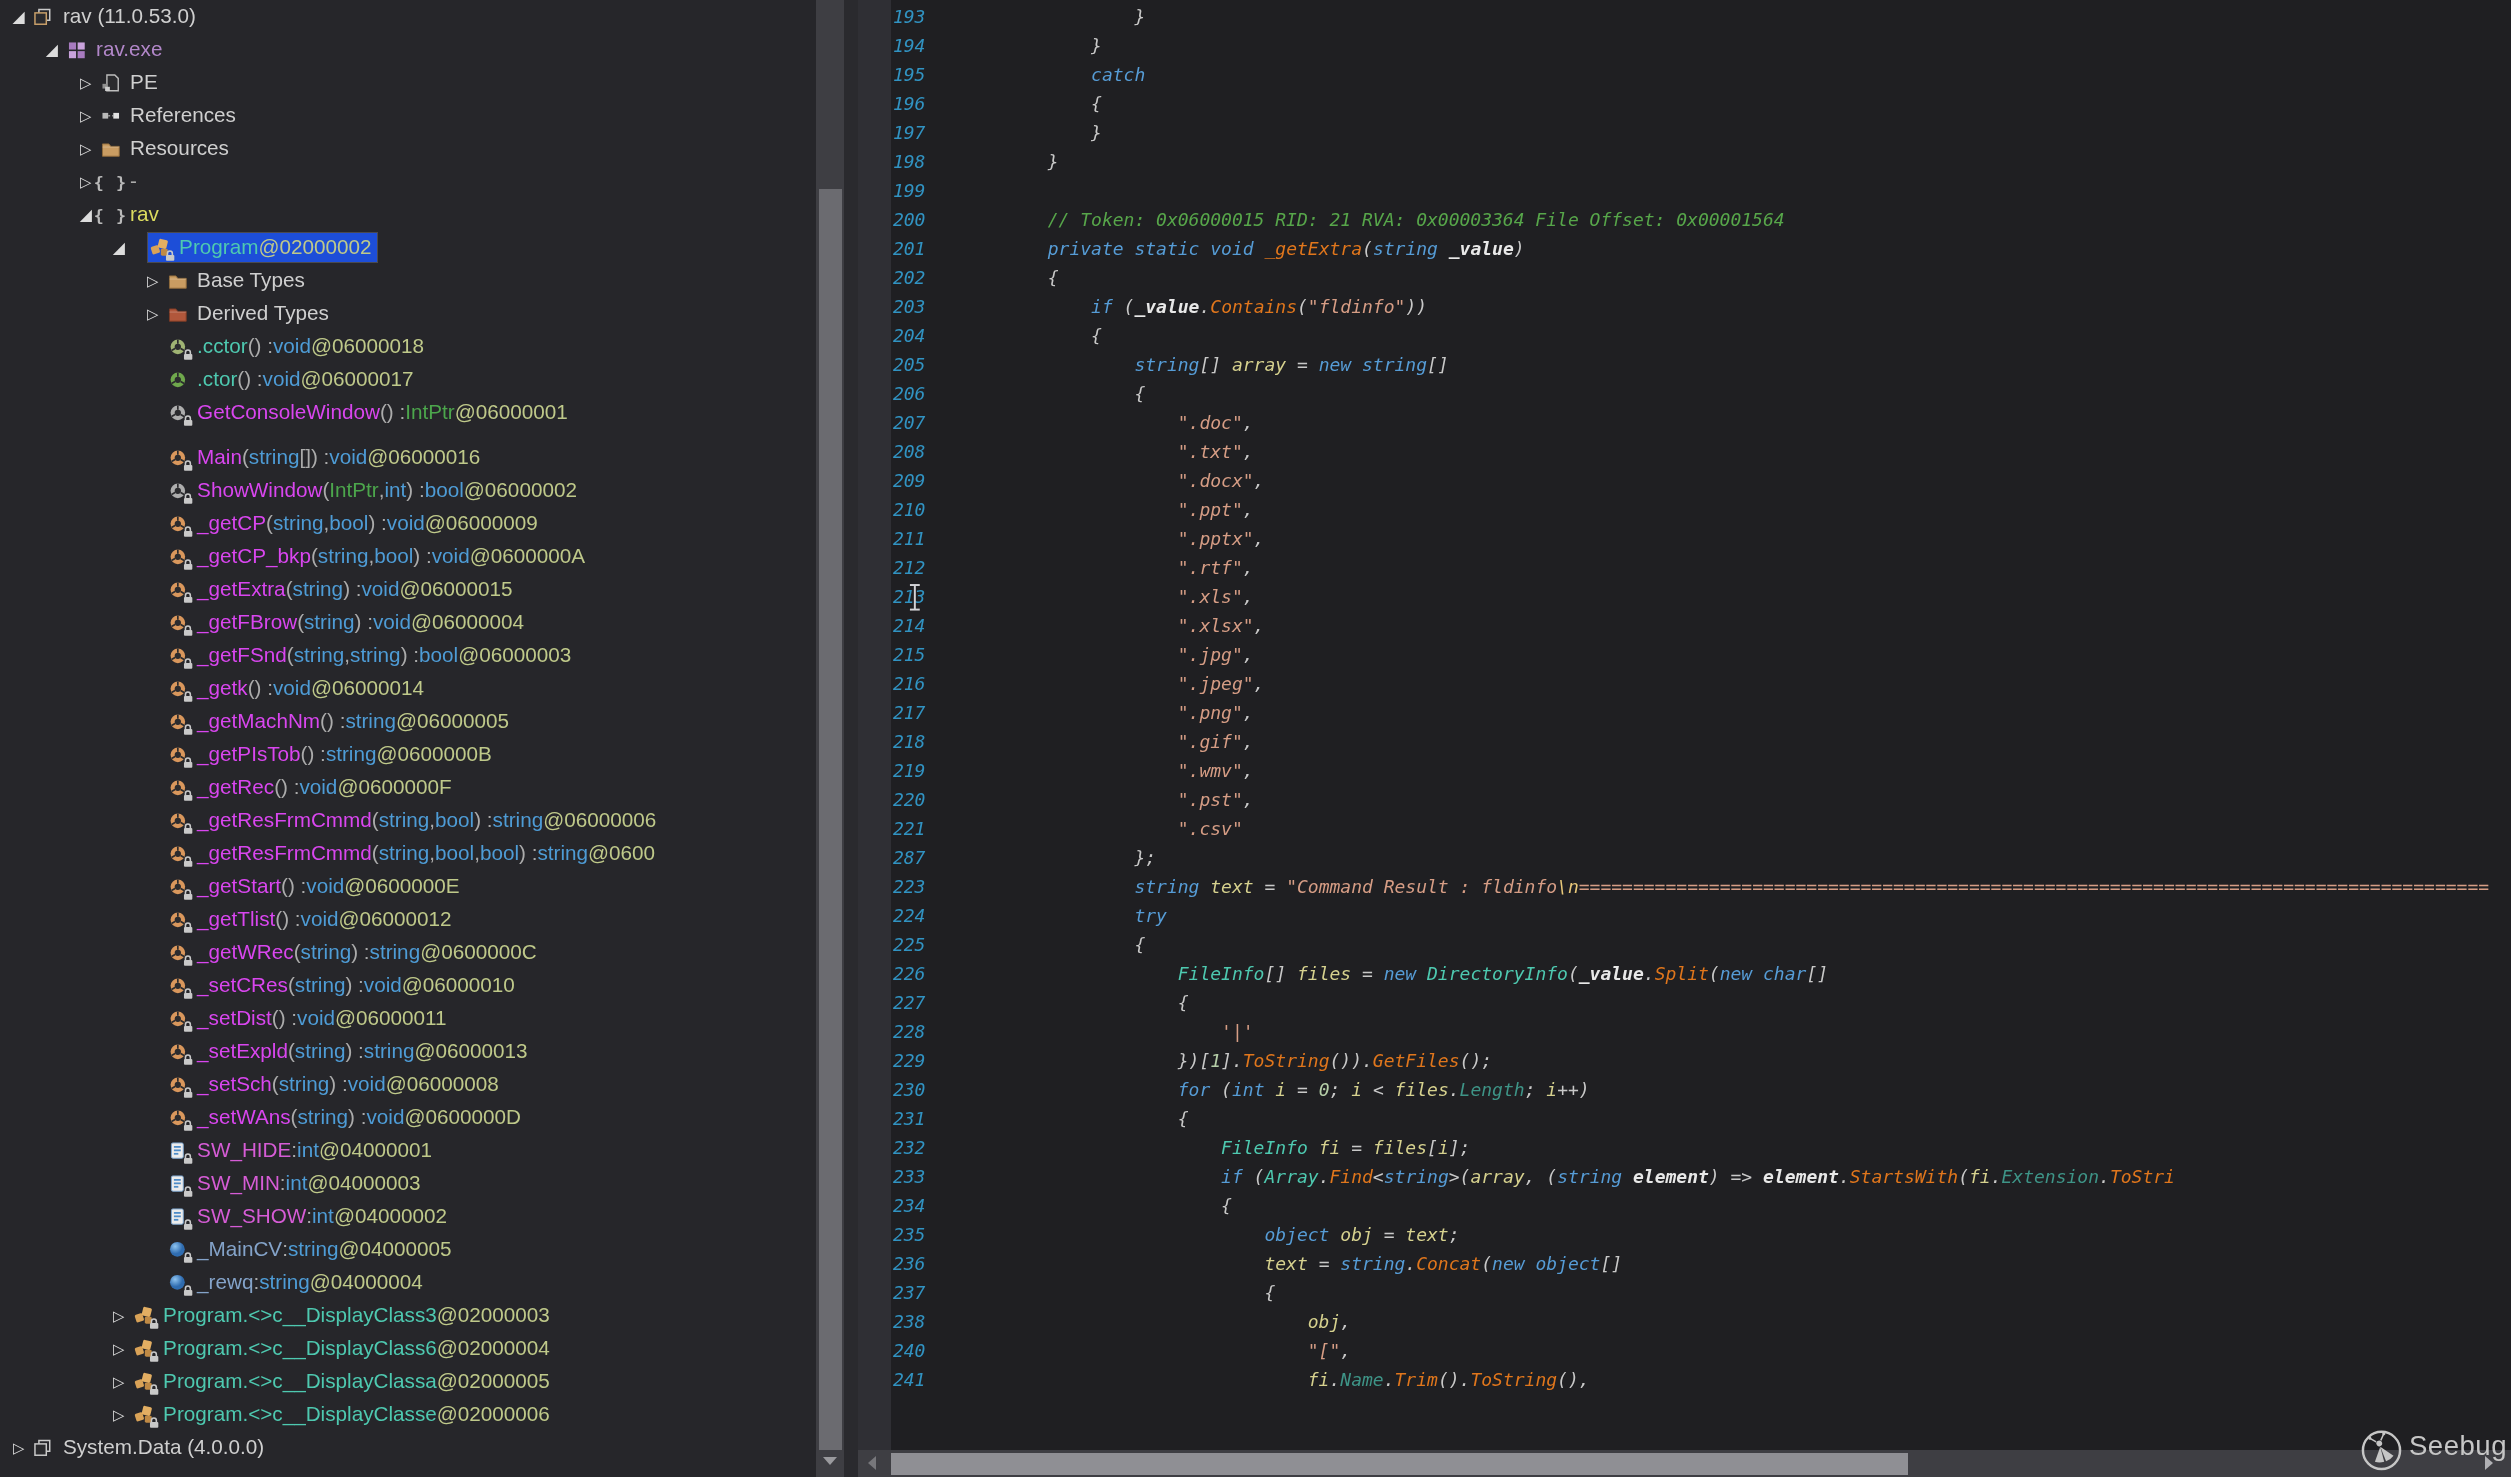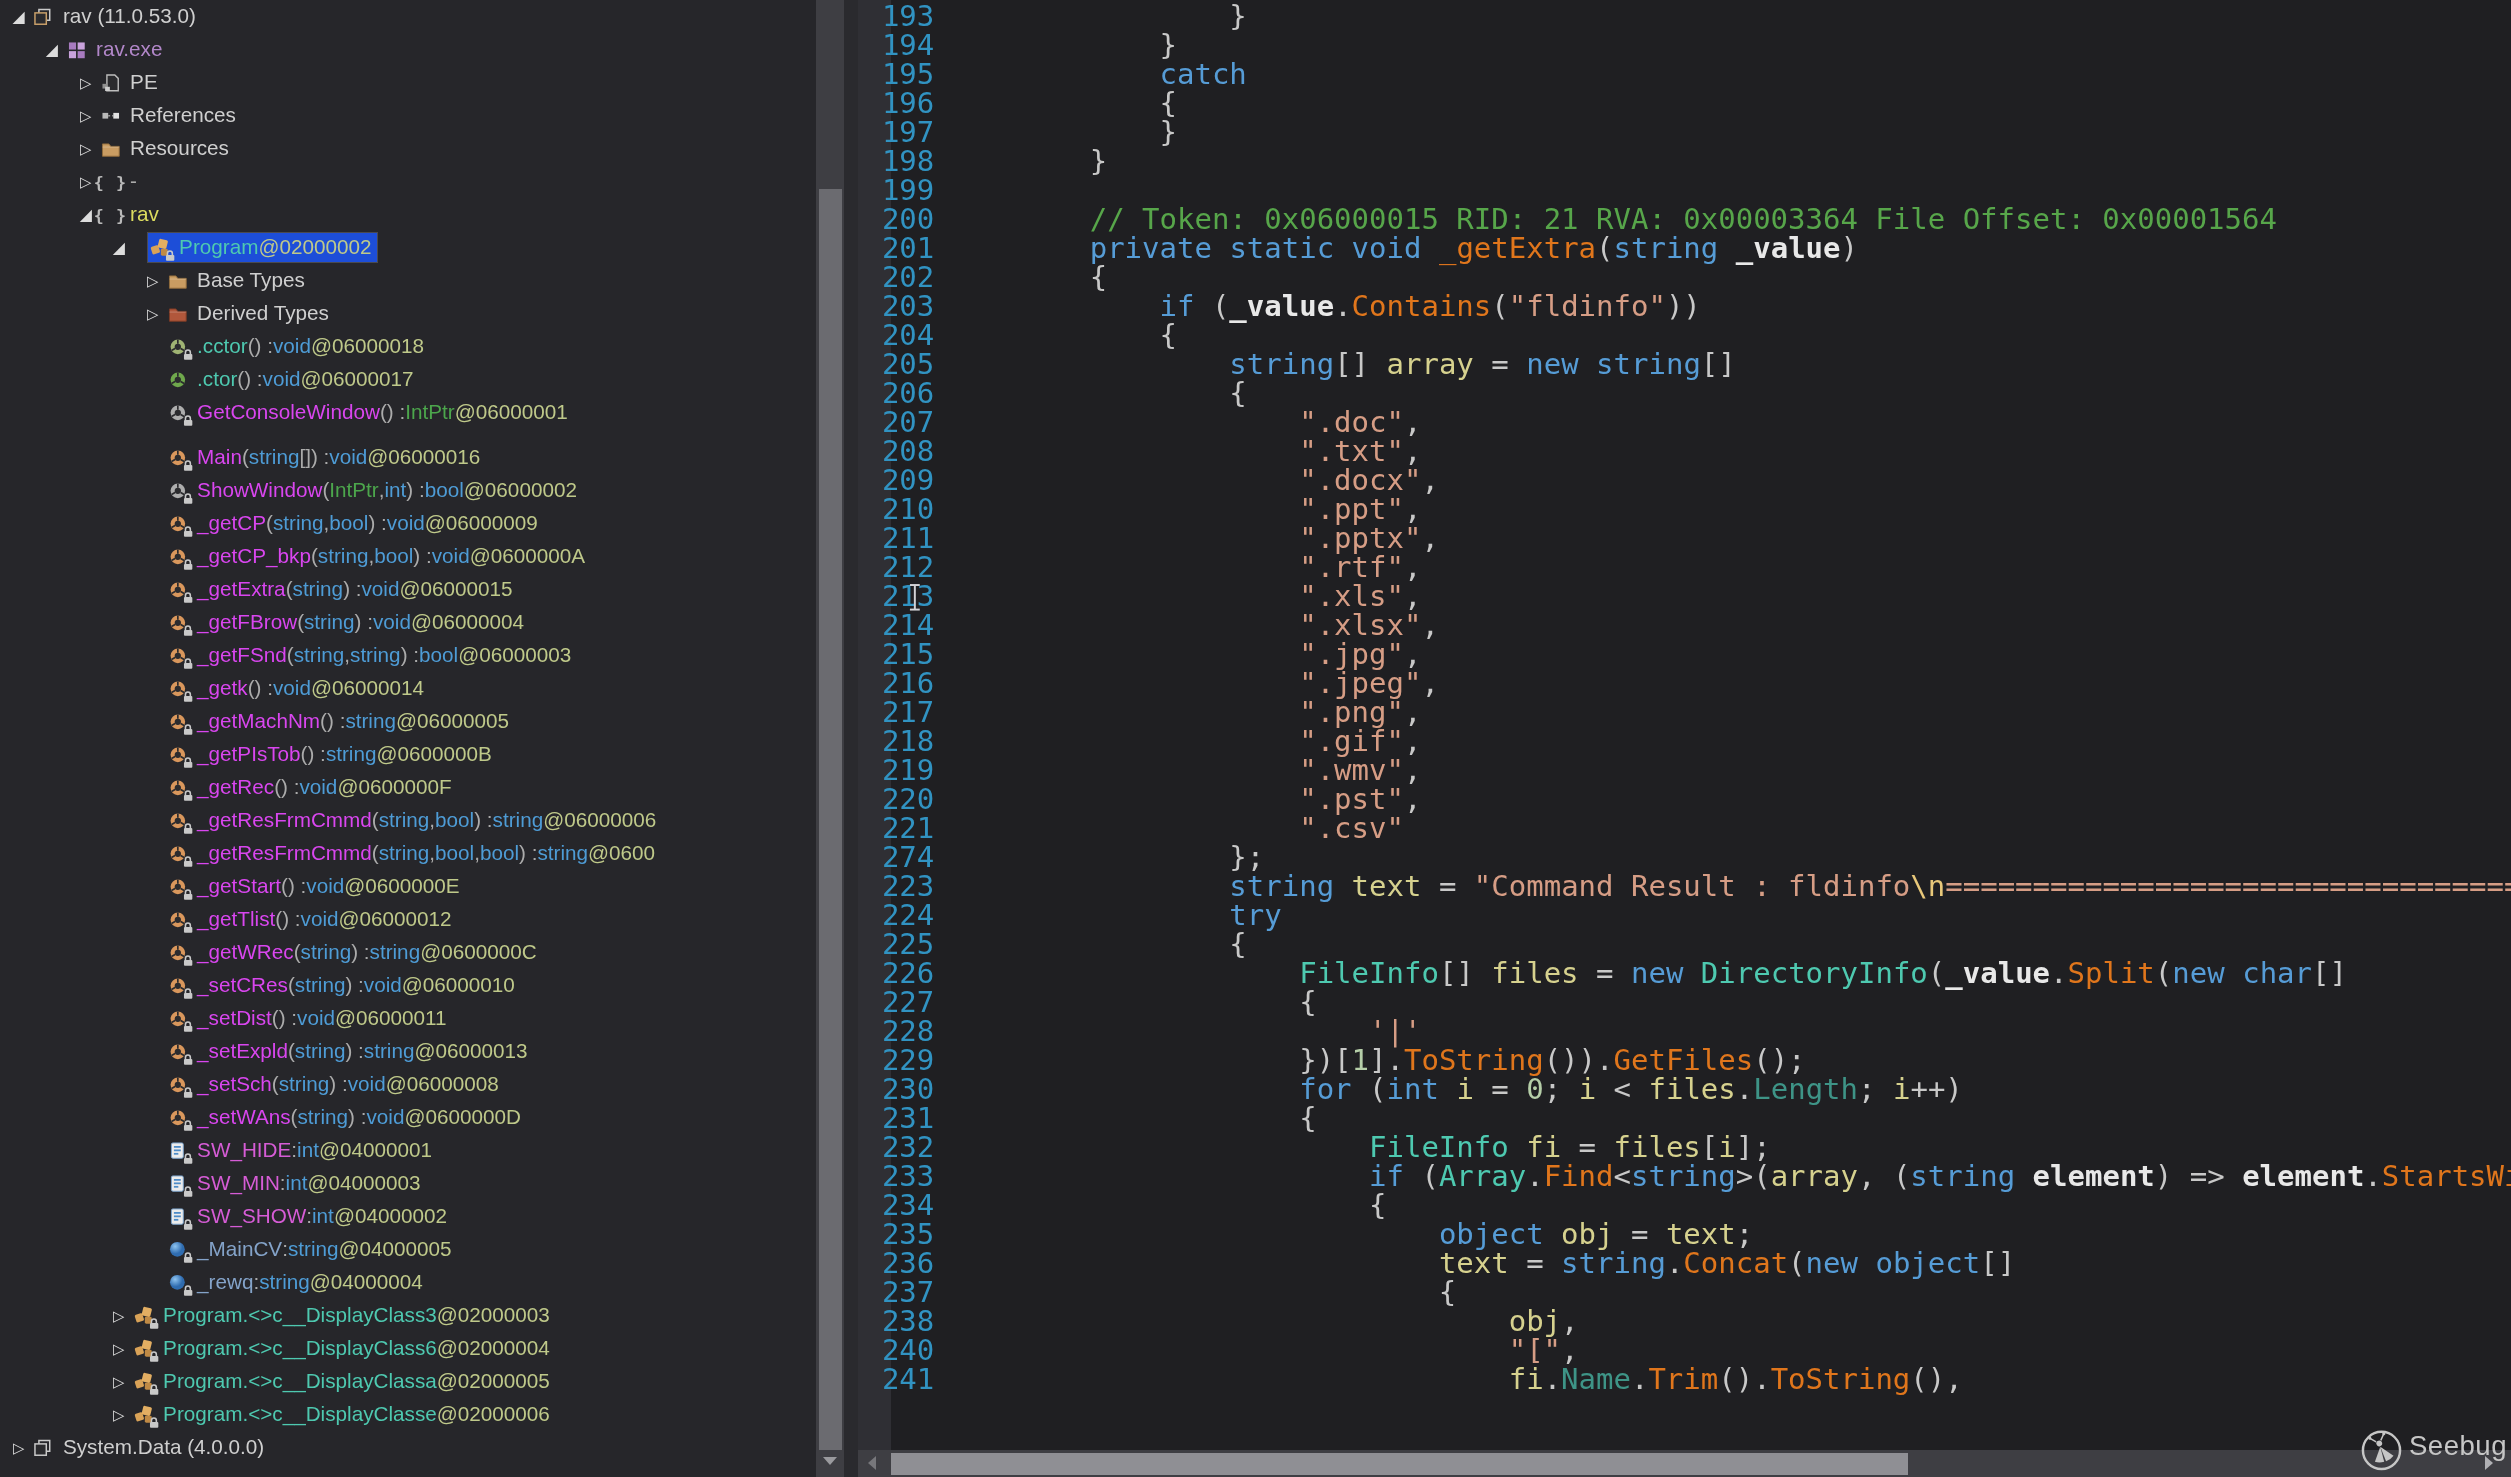--- a/index.html
+++ b/index.html
@@ -30,22 +30,22 @@
   #tree-scroll-thumb{position:absolute;left:3px;top:189px;width:22.7px;height:1261px;background:#6B6B70;}
   #tree-scroll-down{position:absolute;left:6.9px;top:1457px;width:0;height:0;
       border-left:7.9px solid transparent;border-right:7.9px solid transparent;border-top:8.9px solid #9A9A9E;}
 
   
   #splitter{position:absolute;left:844px;top:0;width:13.8px;height:1478px;background:#2A2A2E;cursor:ew-resize;}
 
   
   #code-panel{position:absolute;left:858px;top:0;width:1654px;height:1478px;background:#1F1F22;overflow:hidden;}
   #glyph-margin{position:absolute;left:0;top:0;width:33px;height:1450px;background:#2F2F34;}
-  #code-lines{position:absolute;left:19px;top:2px;right:0;font-family:"DejaVu Sans Mono",monospace;
-      font-size:29px;line-height:29px;}
+  #code-lines{position:absolute;left:30px;top:2px;right:0;font-family:"DejaVu Sans Mono",monospace;
+      font-size:18px;line-height:29px;font-style:italic;}
   .code-line{display:flex;height:29px;white-space:pre;}
   .ln{flex:0 0 73px;padding-left:4.9px;color:#3193C2;box-sizing:border-box;}
   .code-line pre{margin:0;font:inherit;white-space:pre;}
 
   
   .c-pl{color:#C8C8C8}.c-kw{color:#569CD6}.c-cm{color:#57A64A}.c-str{color:#D69D85}
   .c-esc{color:#E8C87A}.c-num{color:#B5CEA8}.c-m{color:#E0761C}.c-ty{color:#4EC9B0}
   .c-loc{color:#D6D18E}.c-par{color:#E8E8E8;font-weight:bold}.c-prop{color:#3E9487}
 
   
@@ -1133,21 +1133,21 @@
         <div class="code-line"><span class="ln">212</span><pre><span class="c-pl">                    </span><span class="c-str">".rtf"</span><span class="c-pl">,</span></pre></div>
         <div class="code-line"><span class="ln">213</span><pre><span class="c-pl">                    </span><span class="c-str">".xls"</span><span class="c-pl">,</span></pre></div>
         <div class="code-line"><span class="ln">214</span><pre><span class="c-pl">                    </span><span class="c-str">".xlsx"</span><span class="c-pl">,</span></pre></div>
         <div class="code-line"><span class="ln">215</span><pre><span class="c-pl">                    </span><span class="c-str">".jpg"</span><span class="c-pl">,</span></pre></div>
         <div class="code-line"><span class="ln">216</span><pre><span class="c-pl">                    </span><span class="c-str">".jpeg"</span><span class="c-pl">,</span></pre></div>
         <div class="code-line"><span class="ln">217</span><pre><span class="c-pl">                    </span><span class="c-str">".png"</span><span class="c-pl">,</span></pre></div>
         <div class="code-line"><span class="ln">218</span><pre><span class="c-pl">                    </span><span class="c-str">".gif"</span><span class="c-pl">,</span></pre></div>
         <div class="code-line"><span class="ln">219</span><pre><span class="c-pl">                    </span><span class="c-str">".wmv"</span><span class="c-pl">,</span></pre></div>
         <div class="code-line"><span class="ln">220</span><pre><span class="c-pl">                    </span><span class="c-str">".pst"</span><span class="c-pl">,</span></pre></div>
         <div class="code-line"><span class="ln">221</span><pre><span class="c-pl">                    </span><span class="c-str">".csv"</span></pre></div>
-        <div class="code-line"><span class="ln">274</span><pre><span class="c-pl">                };</span></pre></div>
+        <div class="code-line"><span class="ln">287</span><pre><span class="c-pl">                };</span></pre></div>
         <div class="code-line"><span class="ln">223</span><pre><span class="c-pl">                </span><span class="c-kw">string</span><span class="c-pl"> </span><span class="c-loc">text</span><span class="c-pl"> = </span><span class="c-str">"Command Result : fldinfo</span><span class="c-esc">\n</span><span class="c-str">====================================================================================</span></pre></div>
         <div class="code-line"><span class="ln">224</span><pre><span class="c-pl">                </span><span class="c-kw">try</span></pre></div>
         <div class="code-line"><span class="ln">225</span><pre><span class="c-pl">                {</span></pre></div>
         <div class="code-line"><span class="ln">226</span><pre><span class="c-pl">                    </span><span class="c-ty">FileInfo</span><span class="c-pl">[] </span><span class="c-loc">files</span><span class="c-pl"> = </span><span class="c-kw">new</span><span class="c-pl"> </span><span class="c-ty">DirectoryInfo</span><span class="c-pl">(</span><span class="c-par">_value</span><span class="c-pl">.</span><span class="c-m">Split</span><span class="c-pl">(</span><span class="c-kw">new</span><span class="c-pl"> </span><span class="c-kw">char</span><span class="c-pl">[]</span></pre></div>
         <div class="code-line"><span class="ln">227</span><pre><span class="c-pl">                    {</span></pre></div>
         <div class="code-line"><span class="ln">228</span><pre><span class="c-pl">                        </span><span class="c-str">'|'</span></pre></div>
         <div class="code-line"><span class="ln">229</span><pre><span class="c-pl">                    })[</span><span class="c-num">1</span><span class="c-pl">].</span><span class="c-m">ToString</span><span class="c-pl">()).</span><span class="c-m">GetFiles</span><span class="c-pl">();</span></pre></div>
         <div class="code-line"><span class="ln">230</span><pre><span class="c-pl">                    </span><span class="c-kw">for</span><span class="c-pl"> (</span><span class="c-kw">int</span><span class="c-pl"> </span><span class="c-loc">i</span><span class="c-pl"> = </span><span class="c-num">0</span><span class="c-pl">; </span><span class="c-loc">i</span><span class="c-pl"> &lt; </span><span class="c-loc">files</span><span class="c-pl">.</span><span class="c-prop">Length</span><span class="c-pl">; </span><span class="c-loc">i</span><span class="c-pl">++)</span></pre></div>
         <div class="code-line"><span class="ln">231</span><pre><span class="c-pl">                    {</span></pre></div>
         <div class="code-line"><span class="ln">232</span><pre><span class="c-pl">                        </span><span class="c-ty">FileInfo</span><span class="c-pl"> </span><span class="c-loc">fi</span><span class="c-pl"> = </span><span class="c-loc">files</span><span class="c-pl">[</span><span class="c-loc">i</span><span class="c-pl">];</span></pre></div>

